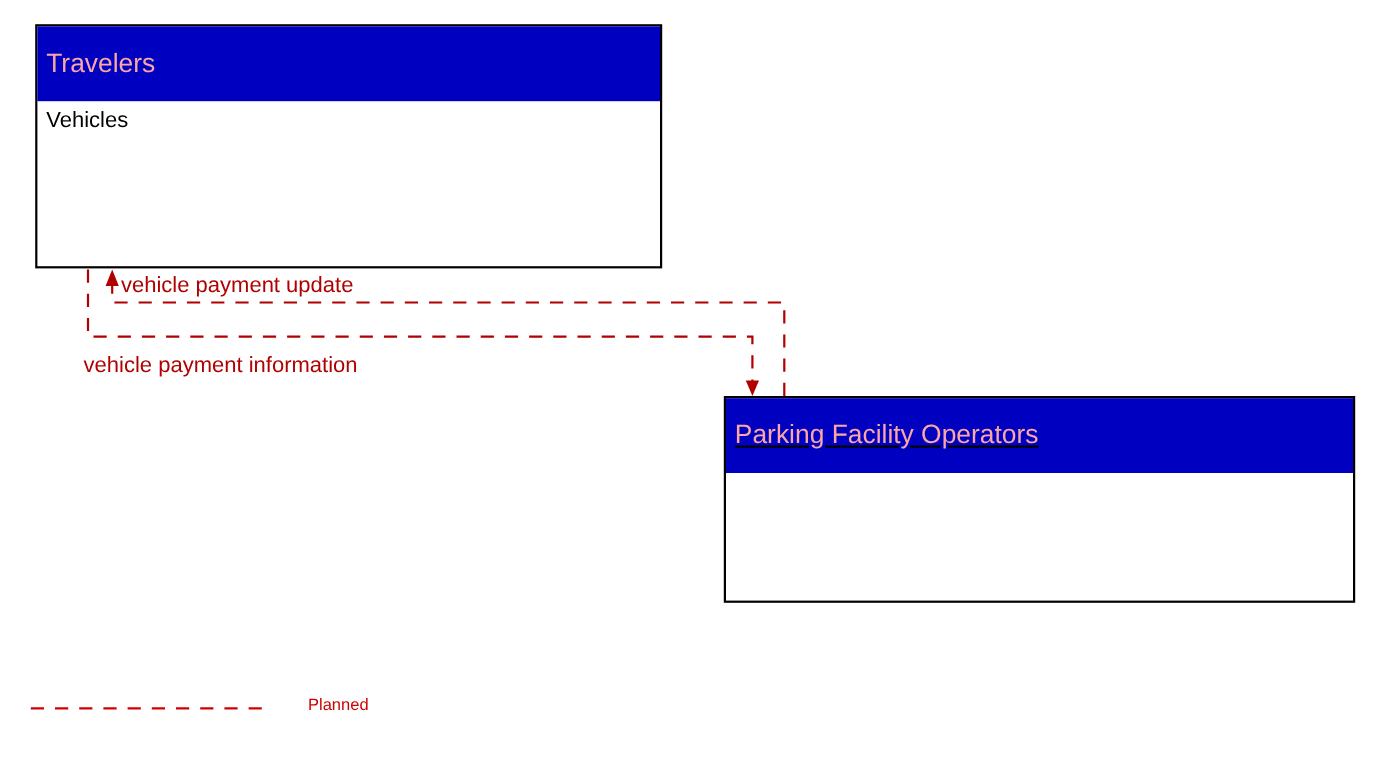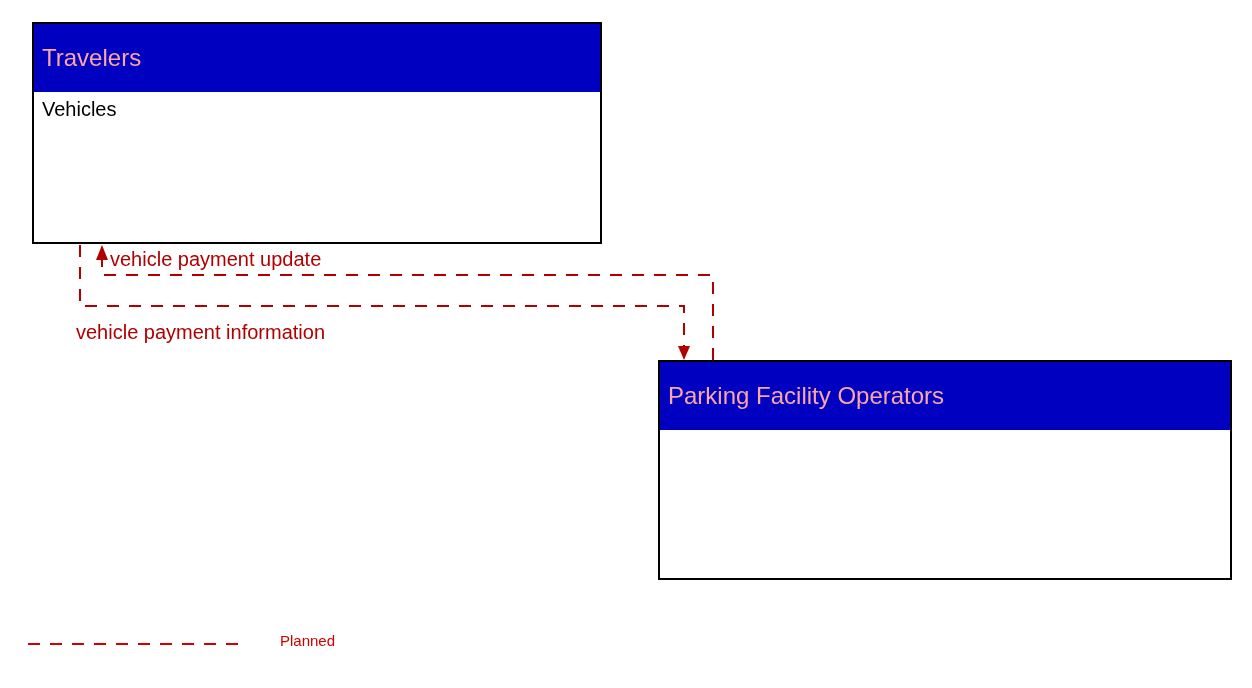--- a/index.html
+++ b/index.html
@@ -69,21 +69,21 @@
     }
   </style>
 </head>
 <body>
 
 <div class="entity-box" style="left: 32px; top: 22px; width: 570px; height: 222px;">
   <div class="entity-header">Travelers</div>
   <div class="entity-body">Vehicles</div>
 </div>
 
-<div class="entity-box" style="left: 658px; top: 360px; width: 574px; height: 220px;">
+<div class="entity-box" style="left: 658px; top: 360px; width: 574px; height: 188px; text-decoration: underline;">
   <div class="entity-header">Parking Facility Operators</div>
 </div>
 
 <svg>
 
   <path class="flow-line" d="M 713 360 L 713 275 L 320 275 L 102 275 L 102 258"></path>
   <polygon class="arrow-head" points="102,245 96,260 108,260"></polygon>
 
   <path class="flow-line" d="M 80 245 L 80 306 L 684 306 L 684 348"></path>
   <polygon class="arrow-head" points="684,360 678,346 690,346"></polygon>

